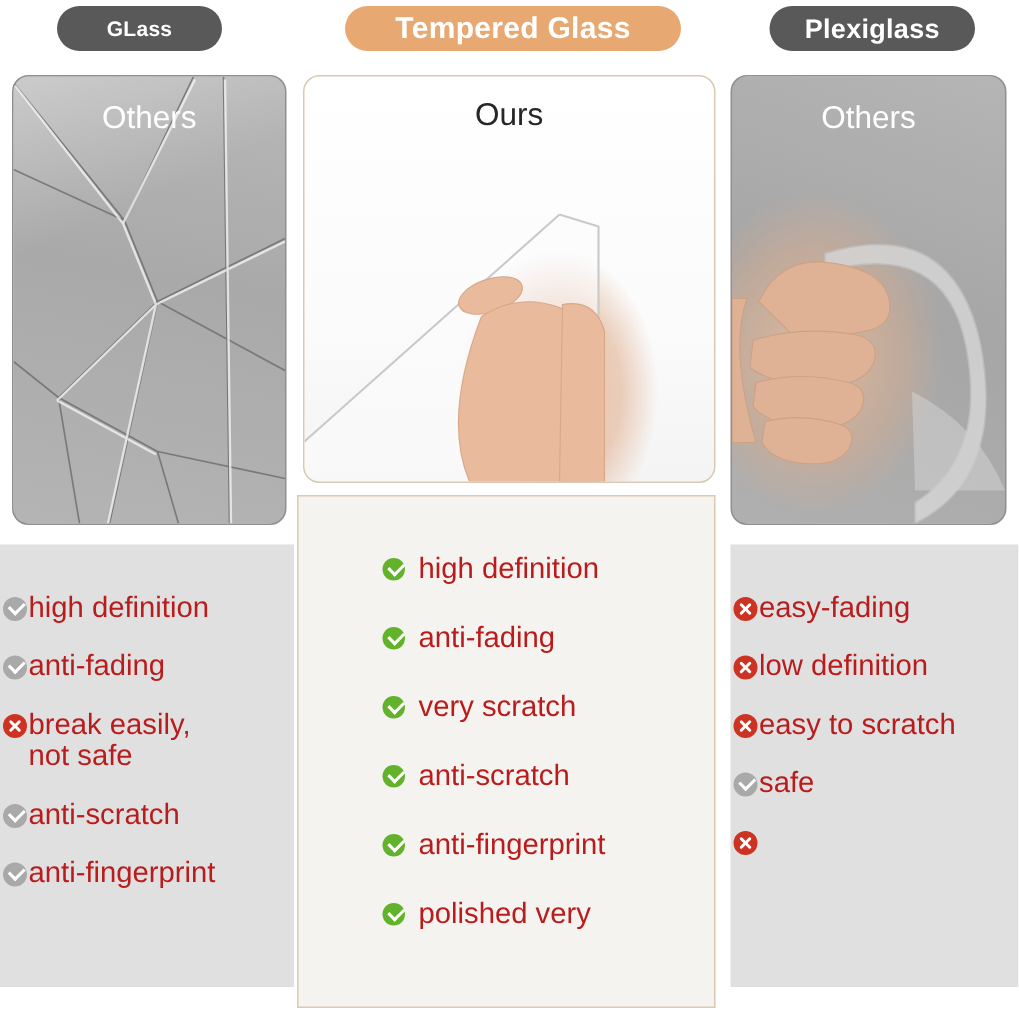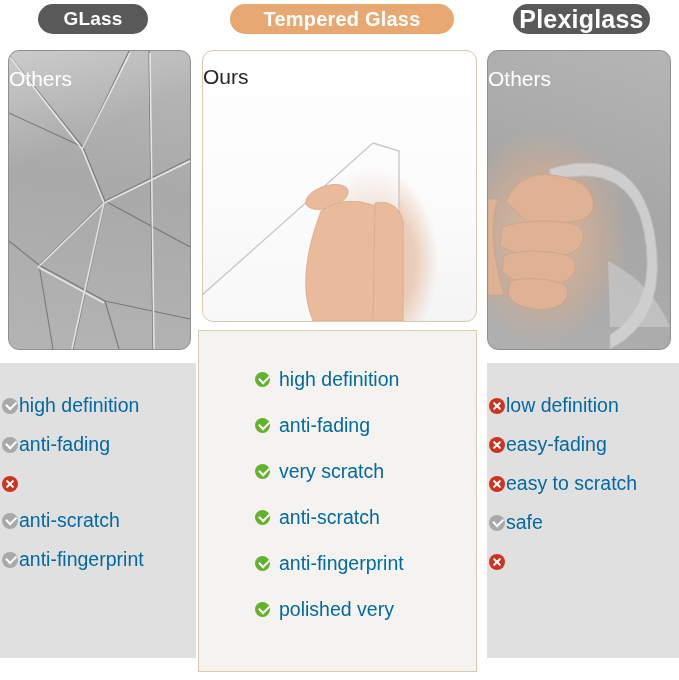--- a/index.html
+++ b/index.html
@@ -23,34 +23,35 @@
     justify-content: center;
     border-radius: 16px;
     color: #ffffff;
     font-weight: bold;
     letter-spacing: 0.2px;
     white-space: nowrap;
   }
   .pill-gray  { background: #595959; }
   .pill-orange{ background: #e8a871; }
 
-  #pill-glass      { left: 38px;  top: 4px;  width: 110px; height: 30px; font-size: 19px; }
+  #pill-glass      { left: 38px;  top: 4px;  width: 110px; height: 30px; font-size: 14px; }
   #pill-tempered   { left: 230px; top: 4px;  width: 224px; height: 30px; font-size: 20px; }
-  #pill-plexiglass { left: 513px; top: 4px;  width: 137px; height: 30px; font-size: 25px; }
+  #pill-plexiglass { left: 513px; top: 4px;  width: 137px; height: 30px; font-size: 18px; }
 
   
   .photo {
     position: absolute;
     border-radius: 11px;
     overflow: hidden;
   }
   .photo-caption {
     position: absolute;
     left: 0;
     right: 0;
+    text-align: center;
     font-size: 21px;
     z-index: 5;
   }
   .cap-white { color: #ffffff; top: 16px; }
   .cap-dark  { color: #262626; top: 14px; }
 
   
   #photo-left {
     left: 8px; top: 50px; width: 181px; height: 298px;
     background:
@@ -96,21 +97,21 @@
   }
 
   .spec-list {
     list-style: none;
     margin: 0;
     padding: 0;
   }
   .spec-item {
     display: flex;
     align-items: flex-start;
-    color: #0369a1;
+    color: #b91c1c;
   }
   .spec-text { line-height: 1.08; }
 
   
   #spec-left .spec-list  { padding: 32px 0 0 2px; }
   #spec-right .spec-list { padding: 32px 0 0 2px; }
   #spec-left .spec-item, #spec-right .spec-item {
     margin-bottom: 18px;
     font-size: 19.5px;
   }
@@ -238,20 +239,22 @@
       <span class="icon icon-check-gray">
           <i class="tick"></i>
         </span>
       <span class="spec-text">anti-fading</span>
     </li>
     <li class="spec-item">
       <span class="icon icon-x-red">
           <i class="cross-a"></i>
           <i class="cross-b"></i>
         </span>
+      <span class="spec-text" style="white-space:pre-line">break easily,
+not safe</span>
     </li>
     <li class="spec-item">
       <span class="icon icon-check-gray">
           <i class="tick"></i>
         </span>
       <span class="spec-text">anti-scratch</span>
     </li>
     <li class="spec-item">
       <span class="icon icon-check-gray">
           <i class="tick"></i>
@@ -261,28 +264,28 @@
   </ul>
 </div>
 
 <div class="spec-panel" id="spec-right">
   <ul class="spec-list">
     <li class="spec-item">
       <span class="icon icon-x-red">
           <i class="cross-a"></i>
           <i class="cross-b"></i>
         </span>
+      <span class="spec-text">easy-fading</span>
+    </li>
+    <li class="spec-item">
+      <span class="icon icon-x-red">
+          <i class="cross-a"></i>
+          <i class="cross-b"></i>
+        </span>
       <span class="spec-text">low definition</span>
-    </li>
-    <li class="spec-item">
-      <span class="icon icon-x-red">
-          <i class="cross-a"></i>
-          <i class="cross-b"></i>
-        </span>
-      <span class="spec-text">easy-fading</span>
     </li>
     <li class="spec-item">
       <span class="icon icon-x-red">
           <i class="cross-a"></i>
           <i class="cross-b"></i>
         </span>
       <span class="spec-text">easy to scratch</span>
     </li>
     <li class="spec-item">
       <span class="icon icon-check-gray">

